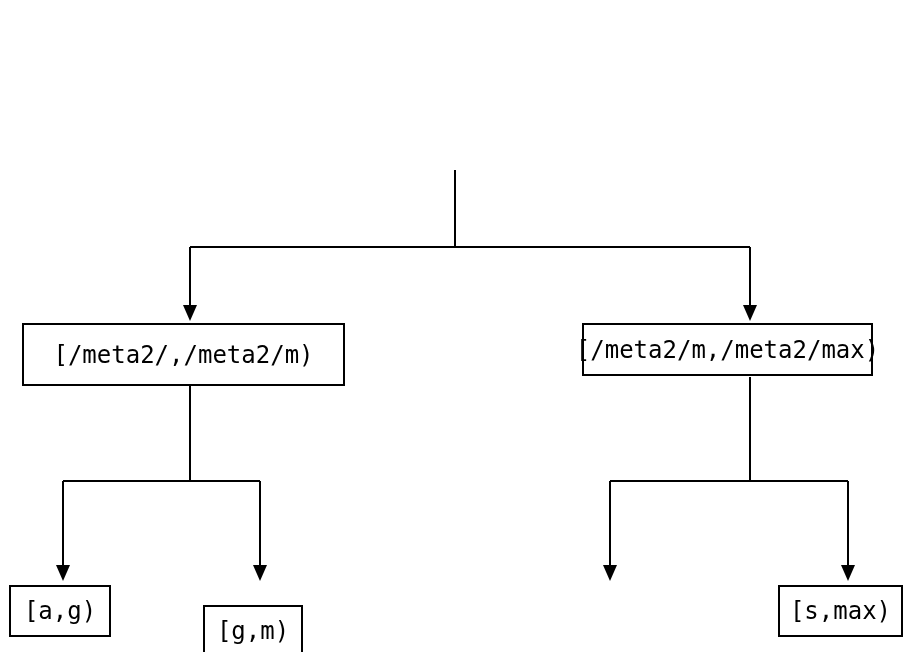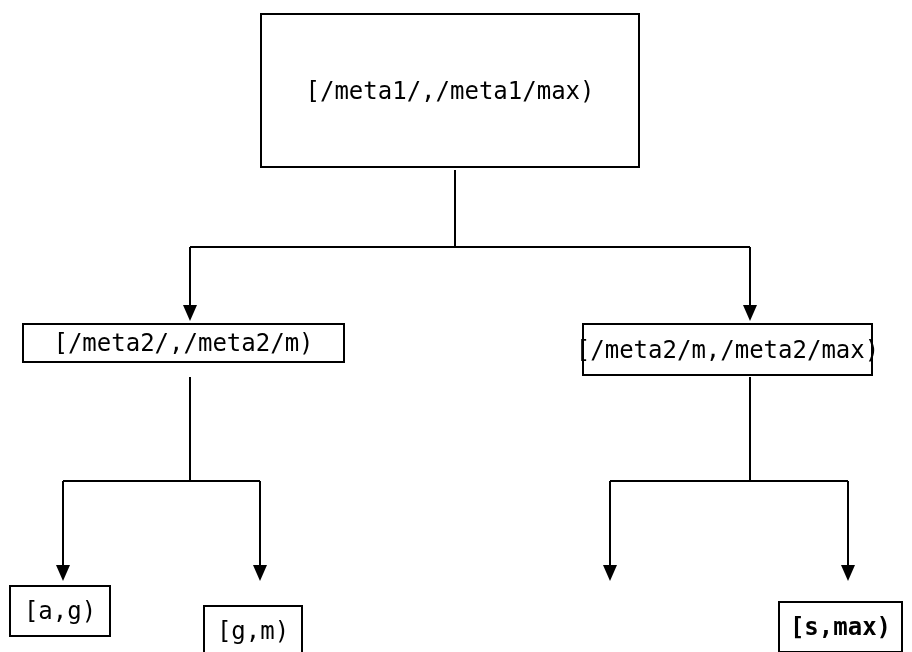--- a/index.html
+++ b/index.html
@@ -28,26 +28,26 @@
     background: #ffffff;
     color: #000000;
     display: flex;
     align-items: center;
     justify-content: center;
     font-family: "DejaVu Sans Mono", monospace;
     font-size: 24px;
     white-space: nowrap;
   }
   #node-root  { left: 260px; top: 13px;  width: 380px; height: 155px; }
-  #node-left  { left: 22px;  top: 323px; width: 323px; height: 40px;  }
+  #node-left  { left: 22px;  top: 323px; width: 323px; height: 63px;  }
   #node-right { left: 582px; top: 323px; width: 291px; height: 53px;  }
   #leaf-ag    { left: 9px;   top: 585px; width: 102px; height: 52px;  }
   #leaf-gm    { left: 203px; top: 585px; width: 100px; height: 52px; margin-top: 20px;  }
   #leaf-ms    { left: 555px; top: 585px; width: 99px;  height: 52px;  }
-  #leaf-smax  { left: 778px; top: 601px; width: 125px; height: 52px; font-weight: bold;  }
+  #leaf-smax  { left: 778px; top: 585px; width: 125px; height: 52px;  }
 </style>
 </head>
 <body>
 
 <div class="stage">
 
   <svg class="connectors" viewBox="0 0 912 652" xmlns="http://www.w3.org/2000/svg">
 
     <path d="M455,170 V247 M190,247 H750 M190,247 V306 M750,247 V306" stroke="#000000" stroke-width="2" fill="none"></path>
 
@@ -56,21 +56,20 @@
     <path d="M750,377 V481 M610,481 H848 M610,481 V566 M848,481 V566" stroke="#000000" stroke-width="2" fill="none"></path>
 
     <polygon points="190,321 183,305 197,305" fill="#000000"></polygon>
     <polygon points="750,321 743,305 757,305" fill="#000000"></polygon>
     <polygon points="63,581 56,565 70,565" fill="#000000"></polygon>
     <polygon points="260,581 253,565 267,565" fill="#000000"></polygon>
     <polygon points="610,581 603,565 617,565" fill="#000000"></polygon>
     <polygon points="848,581 841,565 855,565" fill="#000000"></polygon>
   </svg>
 
-  <div class="node" id="node-root">[/meta1/,/meta1/max)</div>
 
   <div class="node" id="node-left">[/meta2/,/meta2/m)</div>
 
   <div class="node" id="node-right">[/meta2/m,/meta2/max)</div>
 
   <div class="node" id="leaf-ag">[a,g)</div>
 
   <div class="node" id="leaf-gm">[g,m)</div>
 
 

